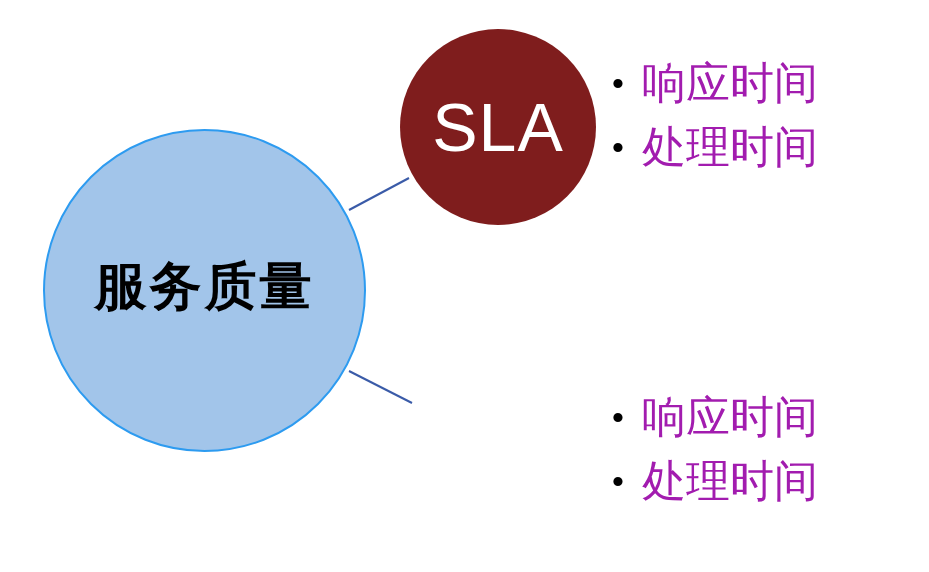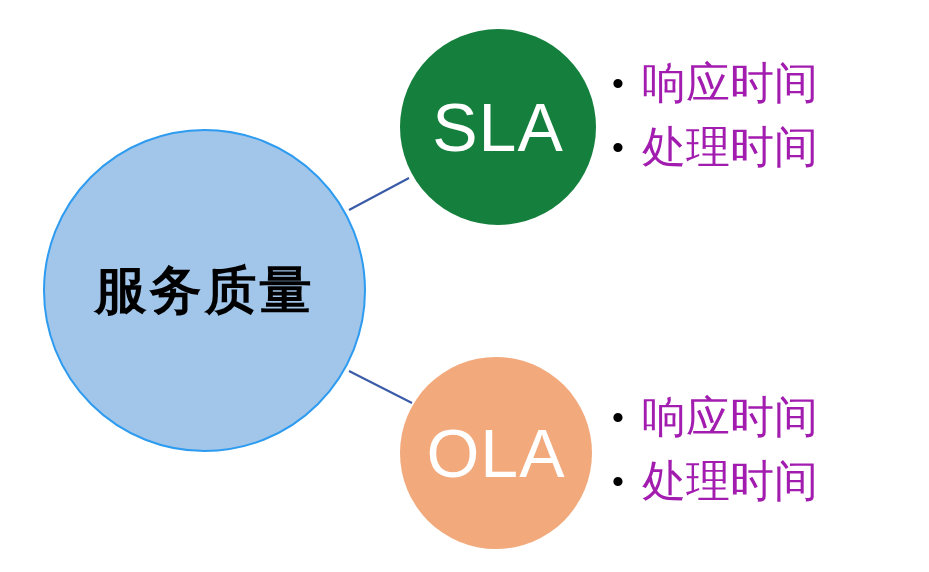--- a/index.html
+++ b/index.html
@@ -23,20 +23,21 @@
     align-items: center;
     justify-content: center;
     box-sizing: border-box;
     text-align: center;
   }
   .main-circle {
     left: 43px; top: 129px;
     width: 323px; height: 323px;
     border-style: solid;
     border-width: 2px;
+    font-family: Liberation Mono, monospace;
   }
   .main-label {
     font-size: 52px;
     font-weight: bold;
     letter-spacing: 3px;
     line-height: 1.22;
     color: #000000;
   }
   .main-label span { display: block; }
   .branch-circle-sla {
@@ -87,27 +88,24 @@
     <line x1="349" y1="210" x2="409" y2="178" stroke-width="2" stroke="#3A5BA8"></line>
     <line x1="349" y1="371" x2="412" y2="403" stroke-width="2" stroke="#3A5BA8"></line>
   </svg>
 
   <div class="circle main-circle" style="background-color: rgb(162, 197, 234); border-color: rgb(45, 155, 240);">
     <div class="main-label" style="color: rgb(0, 0, 0);">
       <span>服务质量</span>
     </div>
   </div>
 
-  <div class="circle branch-circle-sla" style="background-color: #15803d; text-align: center;">
+  <div class="circle branch-circle-sla" style="background-color: #7f1d1d; text-align: center;">
     <span class="branch-label" style="color: rgb(255, 255, 255);">SLA</span>
   </div>
 
-  <div class="circle branch-circle-ola" style="background-color: rgb(242, 169, 123);">
-    <span class="branch-label" style="color: rgb(255, 255, 255);">OLA</span>
-  </div>
 
   <div class="bullet-list bullet-list-sla">
     <div class="bullet-row">
       <span class="bullet-dot">•</span>
       <span class="bullet-text">响应时间</span>
     </div>
     <div class="bullet-row">
       <span class="bullet-dot">•</span>
       <span class="bullet-text">处理时间</span>
     </div>

